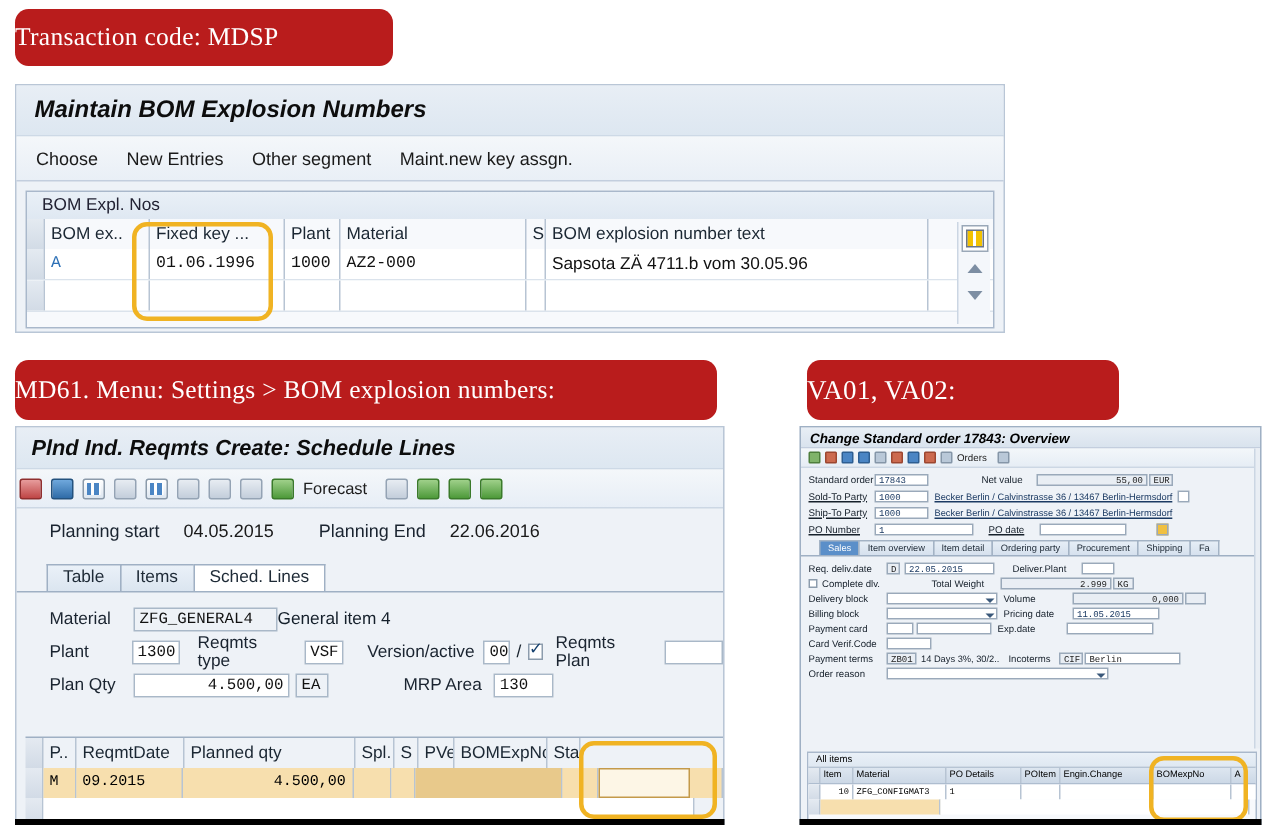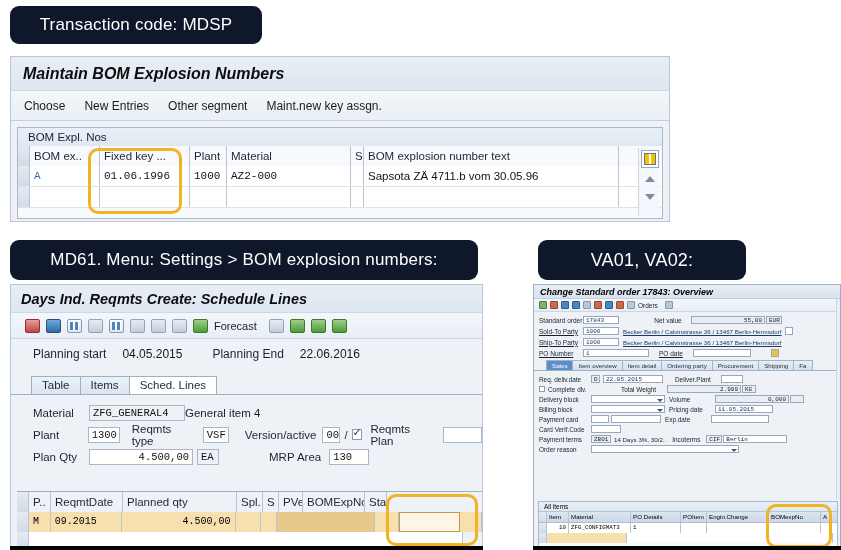--- a/index.html
+++ b/index.html
@@ -9,29 +9,29 @@
     background: #ffffff;
     font-family: "Liberation Sans", sans-serif;
     position: relative;
     overflow: hidden;
     -webkit-font-smoothing: antialiased;
   }
 
   
   .pill {
     position: absolute;
-    background: #0f172a;
+    background: #b91c1c;
     color: #ffffff;
     border-radius: 9px;
     display: flex;
     align-items: center;
-    justify-content: center;
     font-size: 17px;
     letter-spacing: .2px;
     white-space: nowrap;
+    font-family: Liberation Serif, serif;
   }
   #pill-mdsp  { left: 10px;  top: 6px;   width: 252px; height: 38px; font-size: 17px; }
   #pill-md61  { left: 10px;  top: 240px; width: 468px; height: 40px; font-size: 17px; }
   #pill-va01  { left: 538px; top: 240px; width: 208px; height: 40px; font-size: 18px; }
 
   
   .sapwin { position: absolute; background: #f0f3f7; }
   .sap-title {
     font-style: italic; font-weight: bold; color: #0d0d0d;
     background: linear-gradient(to bottom,#e8eef5 0%,#dde7f1 100%);
@@ -83,21 +83,21 @@
         pointer-events:none; background:transparent; }
   #hl-fixedkey { left: 88px; top: 148px; width: 94px; height: 66px; }
   #hl-bomexp-md61 { left: 386px; top: 494px; width: 92px; height: 52px; }
   #hl-bomexp-va02 { left: 766px; top: 504px; width: 66px; height: 44px; }
 
   
   #win-md61 { left: 10px; top: 284px; width: 473px; height: 266px;
               border:1px solid #b9c6d6; background:#eef2f7; overflow:hidden; }
   #md61-title { height: 28px; font-size: 14.5px; padding-left: 10px;
                 border-bottom:1px solid #cdd9e6; }
-  #md61-tools { height: 26px; display:flex; align-items:center; gap:6px; padding-left: 14px;
+  #md61-tools { height: 26px; display:flex; align-items:center; gap:6px; padding-left: 2px;
                 background: linear-gradient(to bottom,#f4f7fa,#e7eef6);
                 border-bottom:1px solid #ccd7e4; }
   .ic { width:15px; height:14px; border-radius:2px; position:relative; display:inline-block; }
   .ic.blue  { background:linear-gradient(to bottom,#6fa8dc,#2f6ca8); border:1px solid #24527e; }
   .ic.green { background:linear-gradient(to bottom,#9fd08a,#4e9a3a); border:1px solid #3a7a2a; }
   .ic.red   { background:linear-gradient(to bottom,#e79c9c,#bf4646); border:1px solid #8f2e2e; }
   .ic.gray  { background:linear-gradient(to bottom,#e7ecf2,#c3cedb); border:1px solid #94a3b4; }
   .ic.multi { background:linear-gradient(to bottom,#ffffff,#dde6f0); border:1px solid #8b9aaa; }
   .ic.multi:after{ content:""; position:absolute; left:2px; top:2px; right:2px; bottom:2px;
                    background: repeating-linear-gradient(to right,#4a85c4 0 3px,#ffffff 3px 5px); }
@@ -254,21 +254,21 @@
         <div class="cfgbtn"></div>
         <div class="arrbtn arr-up"></div>
         <div class="arrbtn arr-dn"></div>
       </div>
     </div>
   </div>
 </div>
 <div class="hl" id="hl-fixedkey"></div>
 
 <div class="sapwin" id="win-md61">
-  <div class="sap-title" id="md61-title">Days Ind. Reqmts Create: Schedule Lines</div>
+  <div class="sap-title" id="md61-title">Plnd Ind. Reqmts Create: Schedule Lines</div>
 
   <div id="md61-tools">
     <span class="ic red"></span>
     <span class="ic blue"></span>
     <span class="ic multi"></span>
     <span class="ic gray"></span>
     <span class="ic multi"></span>
     <span class="ic gray"></span>
     <span class="ic gray"></span>
     <span class="ic gray"></span>

